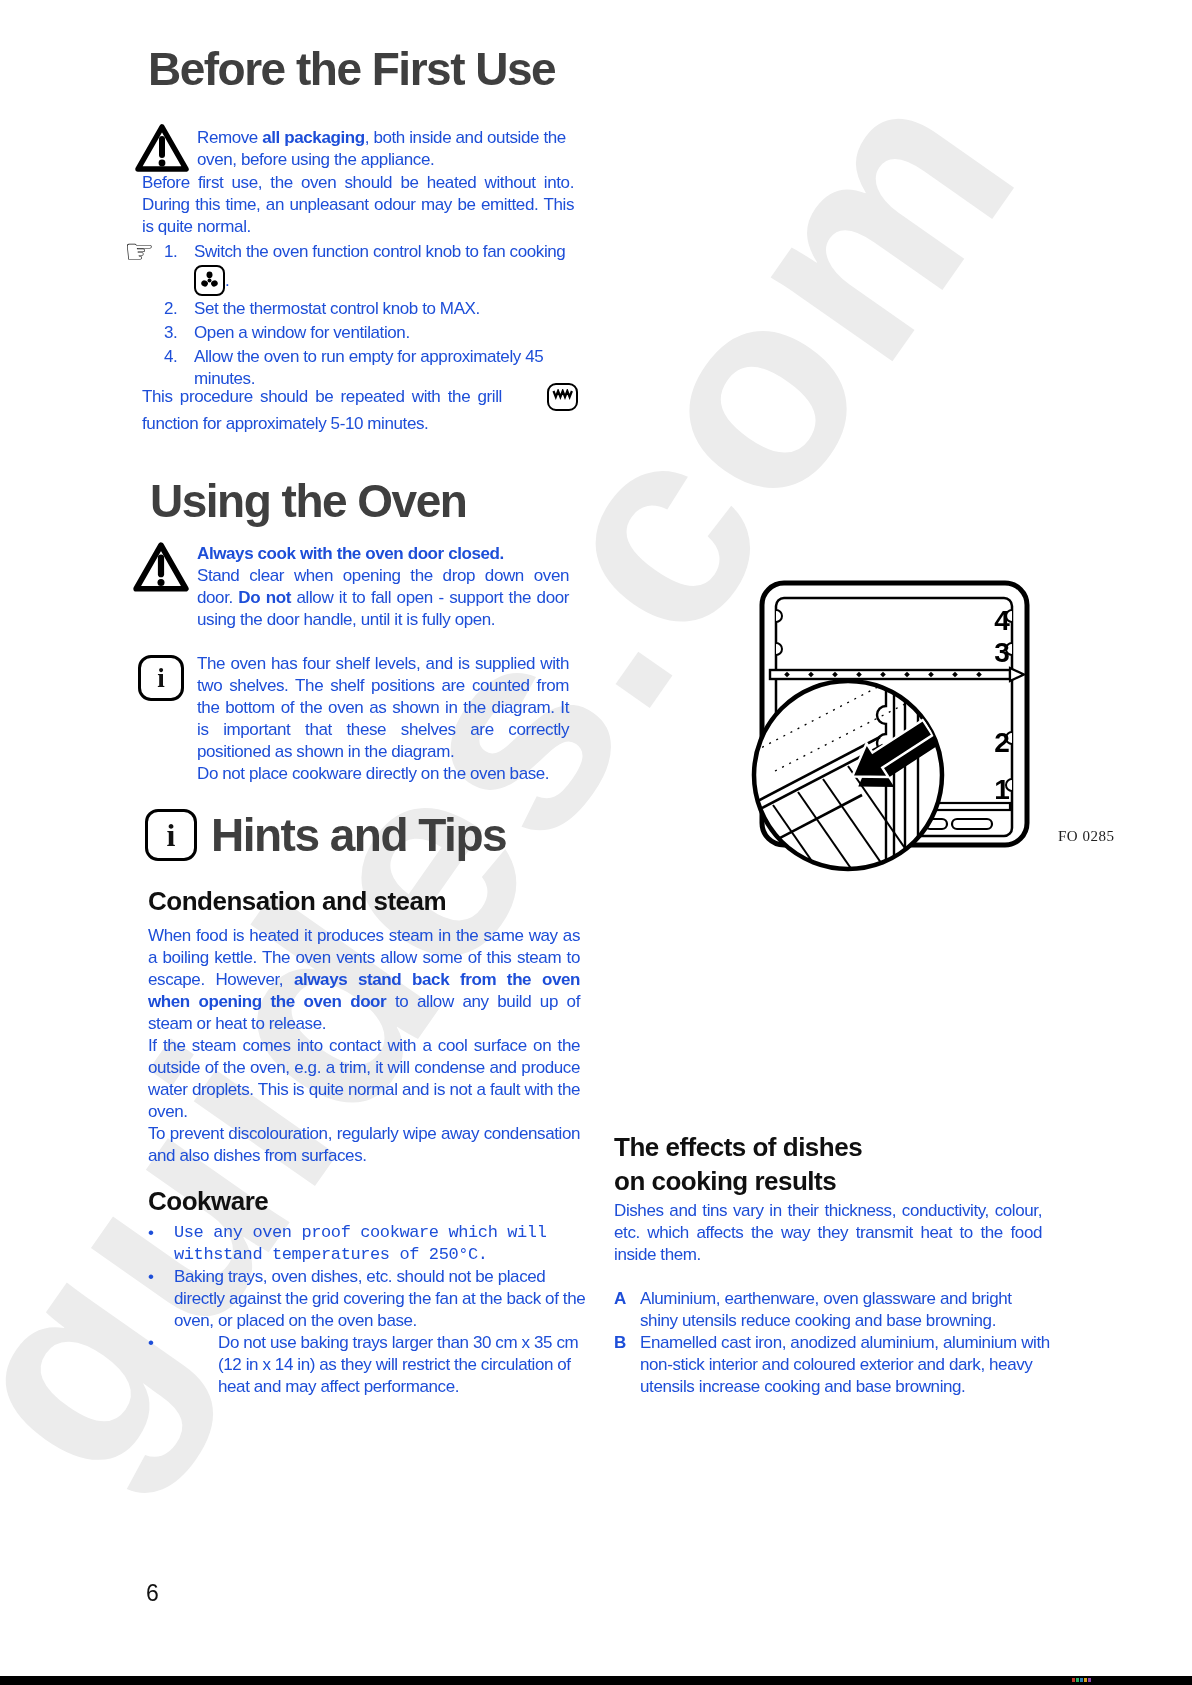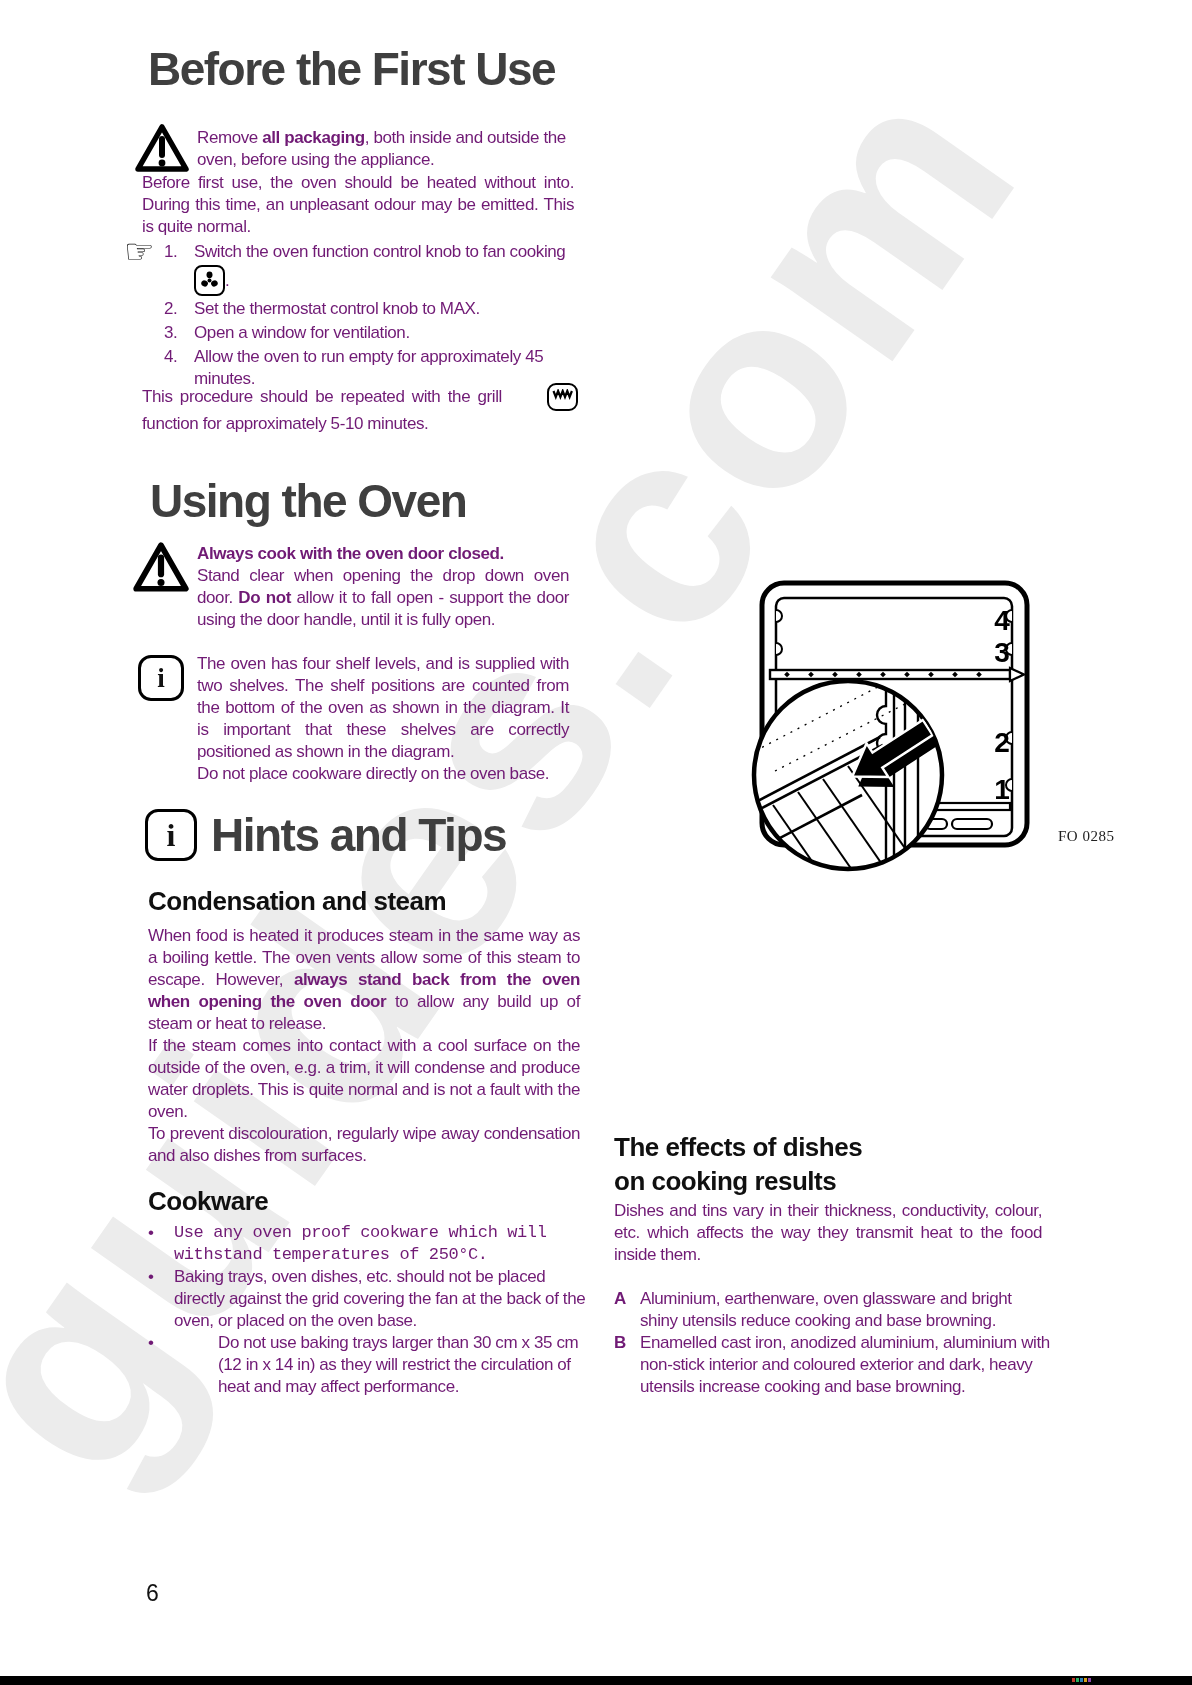--- a/index.html
+++ b/index.html
@@ -3,21 +3,21 @@
 <meta charset="utf-8">
 <style>
   html,body{margin:0;padding:0;background:#fff;}
   .page{position:relative;width:1192px;height:1685px;background:#ffffff;overflow:hidden;
         font-family:"Liberation Sans",sans-serif;color:#121212;}
   .wm{position:absolute;left:485px;top:775px;transform:translate(-50%,-50%) rotate(-55deg);
       font-size:280px;font-weight:bold;color:#ececec;letter-spacing:6px;white-space:nowrap;z-index:0;}
   .abs{position:absolute;z-index:1;}
   .h1{font-size:46px;font-weight:bold;color:#3f3f3f;letter-spacing:-1.5px;white-space:nowrap;}
   .h2{font-size:26px;font-weight:bold;color:#101010;letter-spacing:-0.5px;white-space:nowrap;}
-  .body-t{font-size:17px;line-height:22px;letter-spacing:-0.4px;color:#701a75;}
+  .body-t{font-size:17px;line-height:22px;letter-spacing:-0.4px;color:#1d4ed8;}
   .justify{text-align:justify;}
   .block{display:block;}
   b{font-weight:bold;}
   .iconbox{display:inline-flex;align-items:center;justify-content:center;border:2.5px solid #000;border-radius:8px;background:#fff;}
   .infobox{border:3.5px solid #000;border-radius:13px;display:flex;align-items:center;justify-content:center;
            font-family:"Liberation Serif",serif;font-weight:bold;background:#fff;}
   .hand{font-family:"DejaVu Sans",sans-serif;font-size:34px;line-height:30px;}
   .steps .row{display:flex;margin-bottom:2px;}
   .steps .num{width:30px;flex:0 0 30px;}
   .flexrow{display:flex;}

